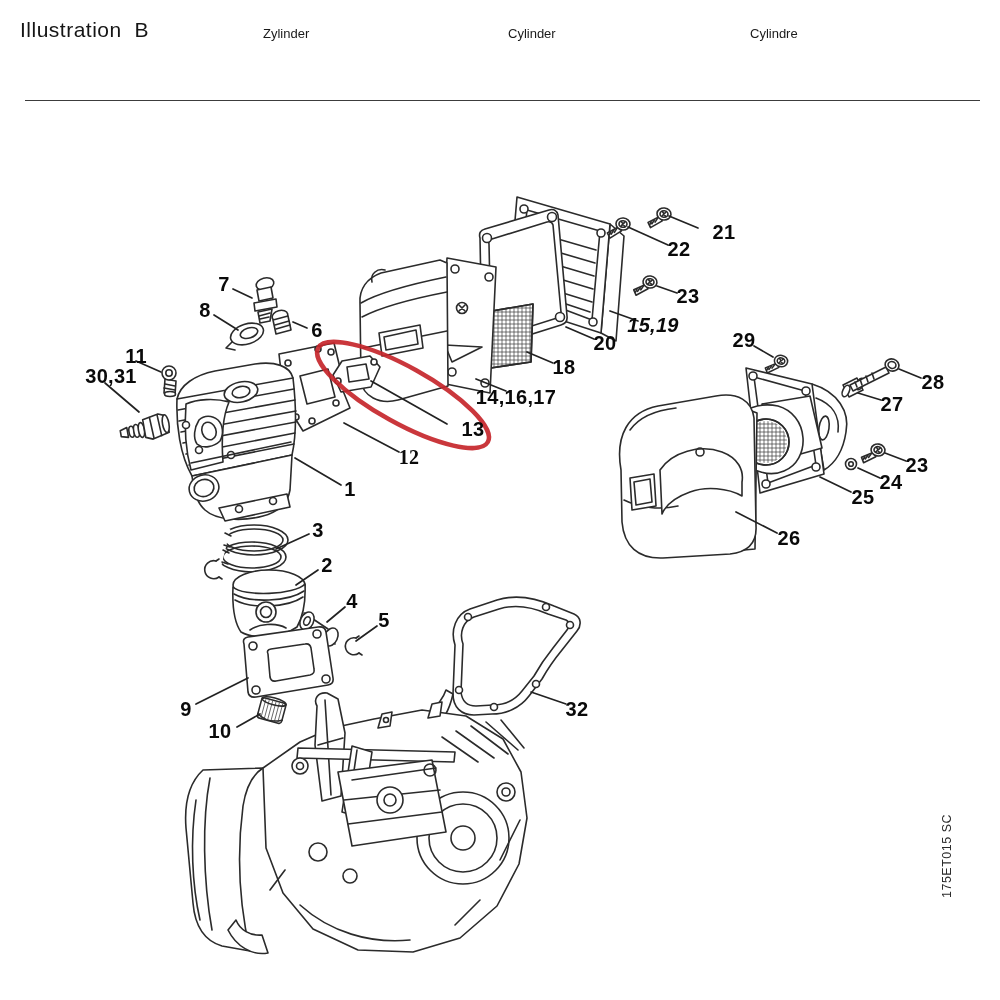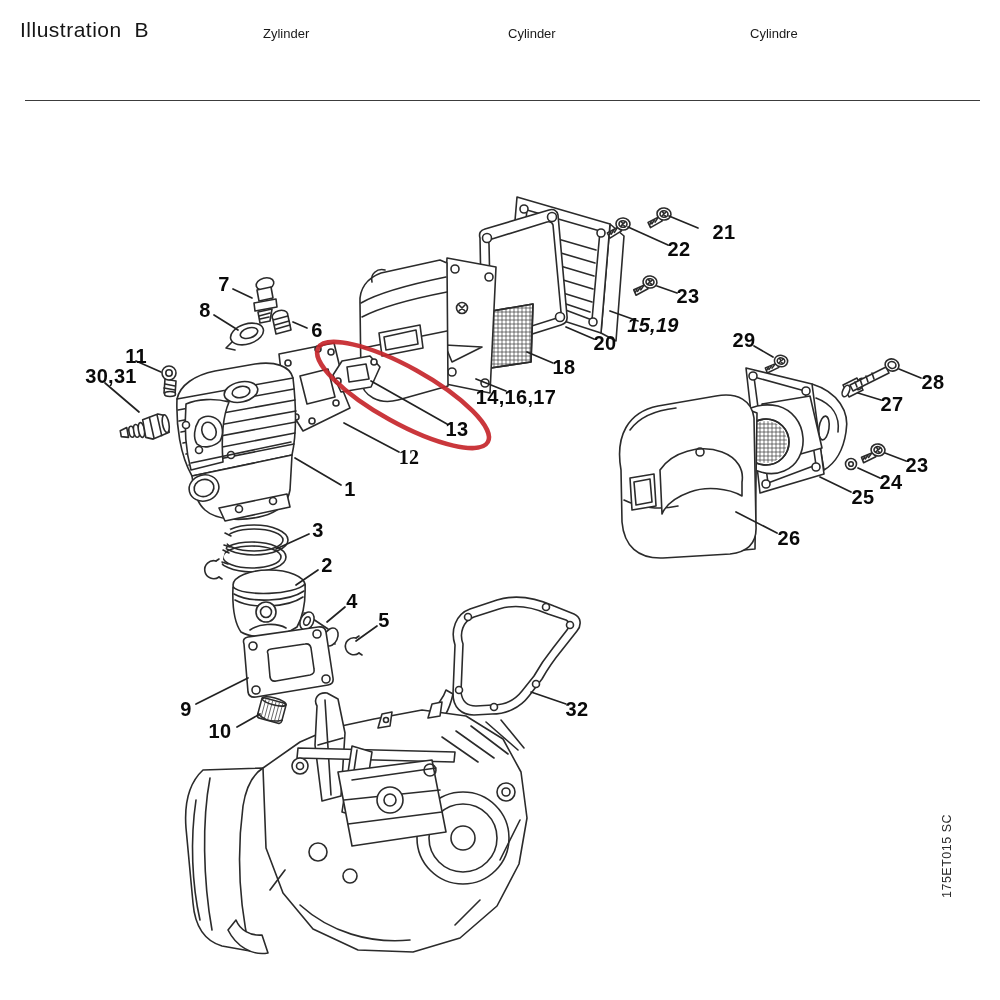--- a/index.html
+++ b/index.html
@@ -371,21 +371,21 @@
   </svg>
 
   <div id="label-layer">
       <div class="callout" style="left: 224px; top: 284px;">7</div>
       <div class="callout" style="left: 205px; top: 310px;">8</div>
       <div class="callout" style="left: 317px; top: 330px;">6</div>
       <div class="callout" style="left: 123px; top: 356px; margin-left: 13px;">11</div>
       <div class="callout" style="left: 79px; top: 376px; margin-left: 32px;">30,31</div>
       <div class="callout" style="left: 350px; top: 489px;">1</div>
       <div class="callout" style="left: 409px; top: 457px; font-family: Liberation Serif, serif;">12</div>
-      <div class="callout" style="left: 457px; top: 429px;">13</div>
+      <div class="callout" style="left: 473px; top: 429px;">13</div>
       <div class="callout" style="left: 516px; top: 397px;">14,16,17</div>
       <div class="callout" style="left: 564px; top: 367px;">18</div>
       <div class="callout" style="left: 605px; top: 343px;">20</div>
       <div class="callout" style="left: 653px; top: 325px; font-style: italic;">15,19</div>
       <div class="callout" style="left: 679px; top: 249px;">22</div>
       <div class="callout" style="left: 724px; top: 232px;">21</div>
       <div class="callout" style="left: 688px; top: 296px;">23</div>
       <div class="callout" style="left: 744px; top: 340px;">29</div>
       <div class="callout" style="left: 933px; top: 382px;">28</div>
       <div class="callout" style="left: 892px; top: 404px;">27</div>

